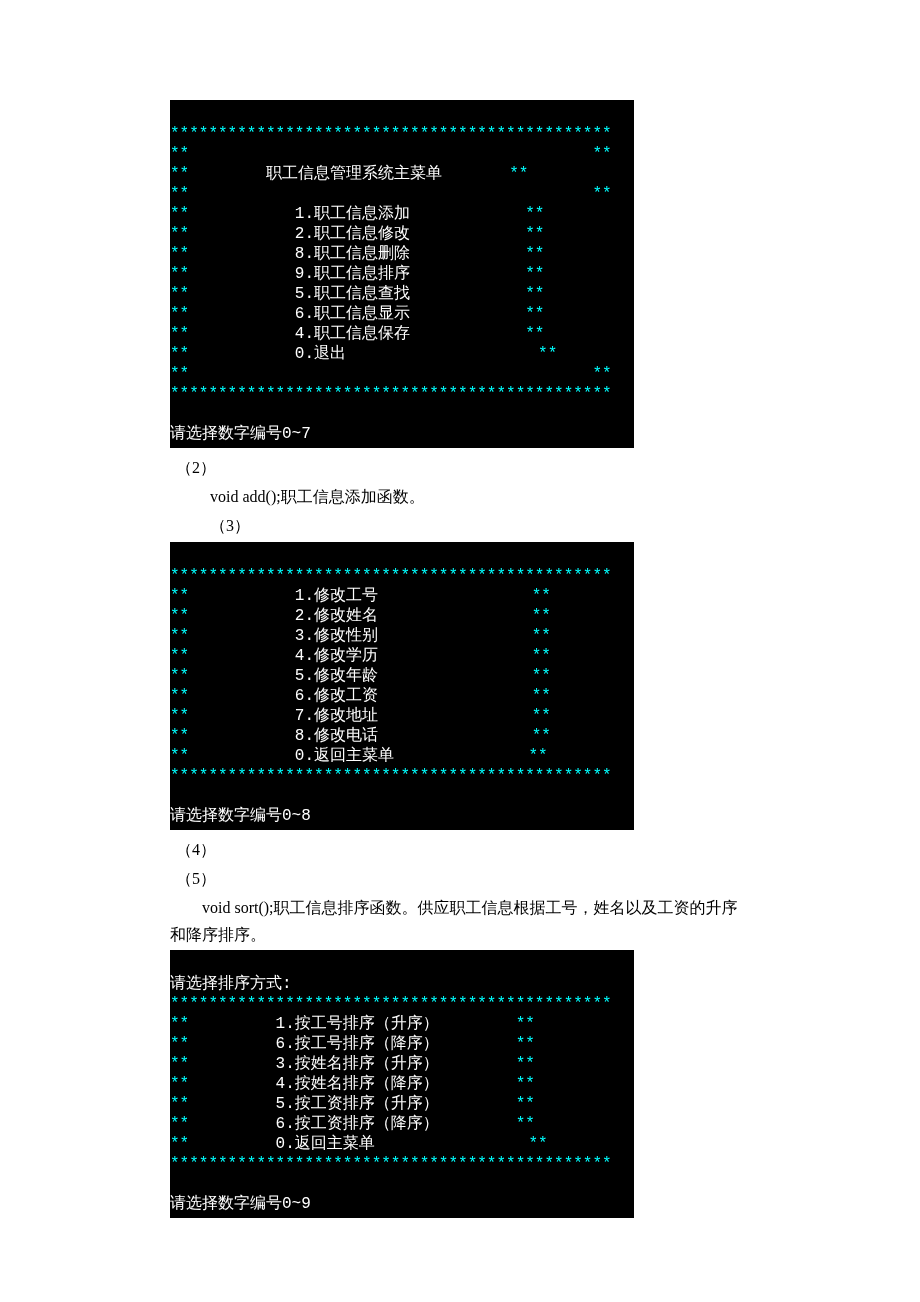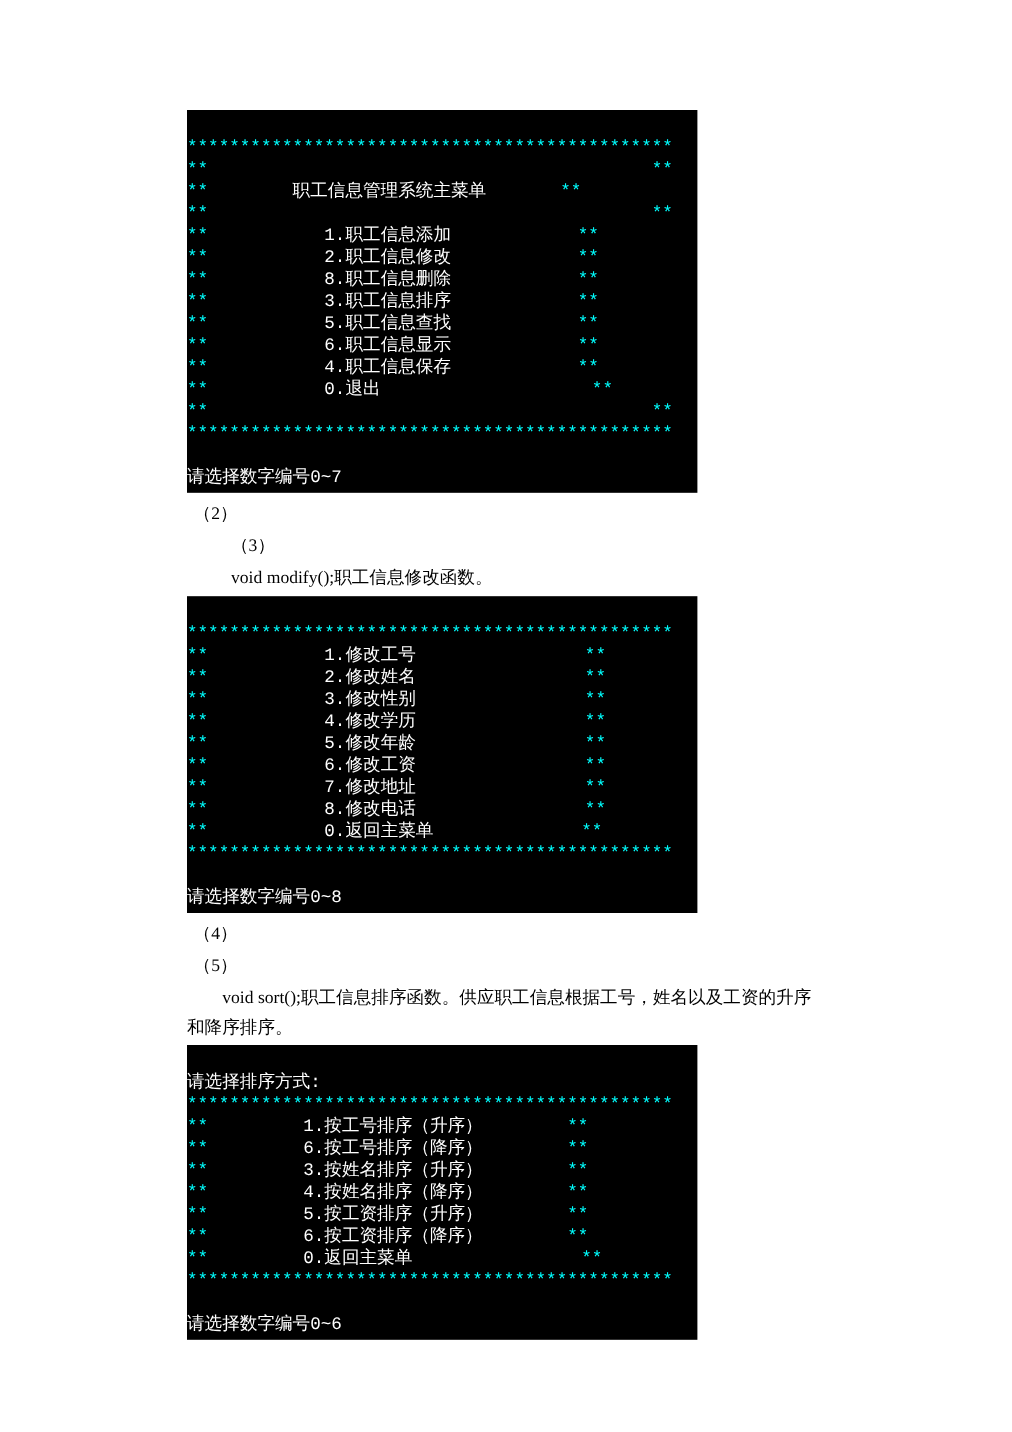--- a/index.html
+++ b/index.html
@@ -41,33 +41,33 @@
 <div class="page">
 
   <div class="terminal">
 <span class="cyan">**********************************************</span>
 <span class="cyan">**</span>                                          <span class="cyan">**</span>
 <span class="cyan">**</span><span>        职工信息管理系统主菜单       </span><span class="cyan">**</span>
 <span class="cyan">**</span>                                          <span class="cyan">**</span>
 <span class="cyan">**</span><span>           1.职工信息添加            </span><span class="cyan">**</span>
 <span class="cyan">**</span><span>           2.职工信息修改            </span><span class="cyan">**</span>
 <span class="cyan">**</span><span>           8.职工信息删除            </span><span class="cyan">**</span>
-<span class="cyan">**</span><span>           3.职工信息排序            </span><span class="cyan">**</span>
+<span class="cyan">**</span><span>           9.职工信息排序            </span><span class="cyan">**</span>
 <span class="cyan">**</span><span>           5.职工信息查找            </span><span class="cyan">**</span>
 <span class="cyan">**</span><span>           6.职工信息显示            </span><span class="cyan">**</span>
 <span class="cyan">**</span><span>           4.职工信息保存            </span><span class="cyan">**</span>
 <span class="cyan">**</span><span>           0.退出                    </span><span class="cyan">**</span>
 <span class="cyan">**</span>                                          <span class="cyan">**</span>
 <span class="cyan">**********************************************</span>
 
 <span>请选择数字编号0~7</span></div>
 
   <div class="body-text indent1">（2）</div>
+  <div class="body-text indent2">void add();职工信息添加函数。</div>
   <div class="body-text indent2">（3）</div>
-  <div class="body-text indent2">void modify();职工信息修改函数。</div>
 
   <div class="terminal">
 <span class="cyan">**********************************************</span>
 <span class="cyan">**</span><span>           1.修改工号                </span><span class="cyan">**</span>
 <span class="cyan">**</span><span>           2.修改姓名                </span><span class="cyan">**</span>
 <span class="cyan">**</span><span>           3.修改性别                </span><span class="cyan">**</span>
 <span class="cyan">**</span><span>           4.修改学历                </span><span class="cyan">**</span>
 <span class="cyan">**</span><span>           5.修改年龄                </span><span class="cyan">**</span>
 <span class="cyan">**</span><span>           6.修改工资                </span><span class="cyan">**</span>
 <span class="cyan">**</span><span>           7.修改地址                </span><span class="cyan">**</span>
@@ -88,15 +88,15 @@
 <span class="cyan">**********************************************</span>
 <span class="cyan">**</span><span>         1.按工号排序（升序）        </span><span class="cyan">**</span>
 <span class="cyan">**</span><span>         6.按工号排序（降序）        </span><span class="cyan">**</span>
 <span class="cyan">**</span><span>         3.按姓名排序（升序）        </span><span class="cyan">**</span>
 <span class="cyan">**</span><span>         4.按姓名排序（降序）        </span><span class="cyan">**</span>
 <span class="cyan">**</span><span>         5.按工资排序（升序）        </span><span class="cyan">**</span>
 <span class="cyan">**</span><span>         6.按工资排序（降序）        </span><span class="cyan">**</span>
 <span class="cyan">**</span><span>         0.返回主菜单                </span><span class="cyan">**</span>
 <span class="cyan">**********************************************</span>
 
-<span>请选择数字编号0~6</span></div>
+<span>请选择数字编号0~9</span></div>
 
 </div>
 
 </body></html>

